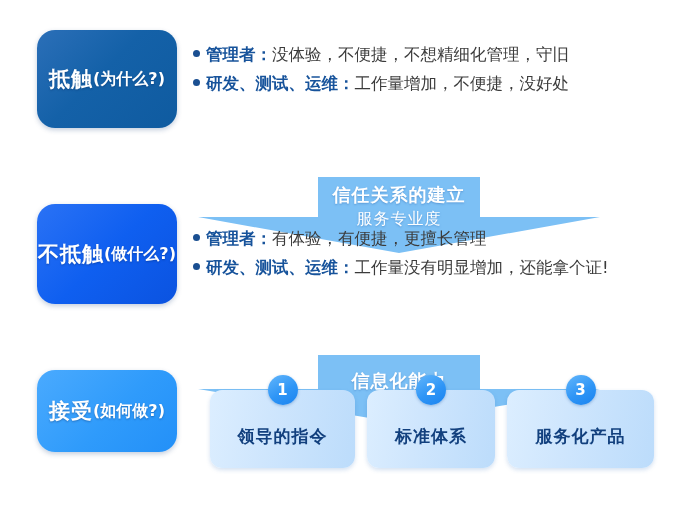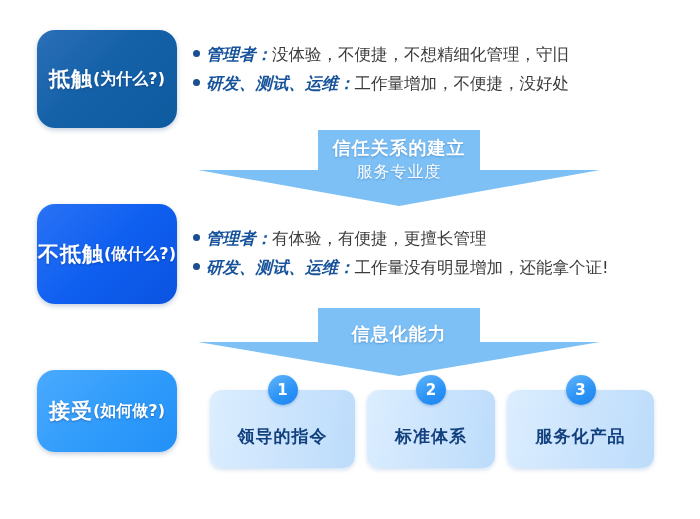--- a/index.html
+++ b/index.html
@@ -54,30 +54,30 @@
     margin-bottom:7px;
   }
   .bullet-dot{
     width:7px;height:7px;border-radius:50%;
     background:#1a4f91;
     margin-right:6px;
     flex:0 0 auto;
     position:relative;top:-3px;
   }
   .bullet-key{
-    color:#17539b;font-weight:bold;font-size:16.5px;font-style:italic;
+    color:#17539b;font-weight:bold;font-size:16.5px;
   }
   .bullet-val{
     color:#3b3b3b;font-size:16.5px;
   }
   #bullets-resist{left:193px;top:44px;}
   #bullets-nonresist{left:193px;top:228px;}
 
   
-  .arrow{position:absolute;}
+  .arrow{position:absolute;margin-top:47px;}
   .arrow svg{display:block;}
   .arrow-text{
     position:absolute;left:0;right:0;
     text-align:center;color:#ffffff;
     text-shadow:0 1px 2px rgba(60,120,190,.55);
     pointer-events:none;
   }
   .arrow-title{font-size:18px;font-weight:bold;letter-spacing:1px;}
   .arrow-sub{font-size:16px;font-weight:normal;letter-spacing:1px;}
 

